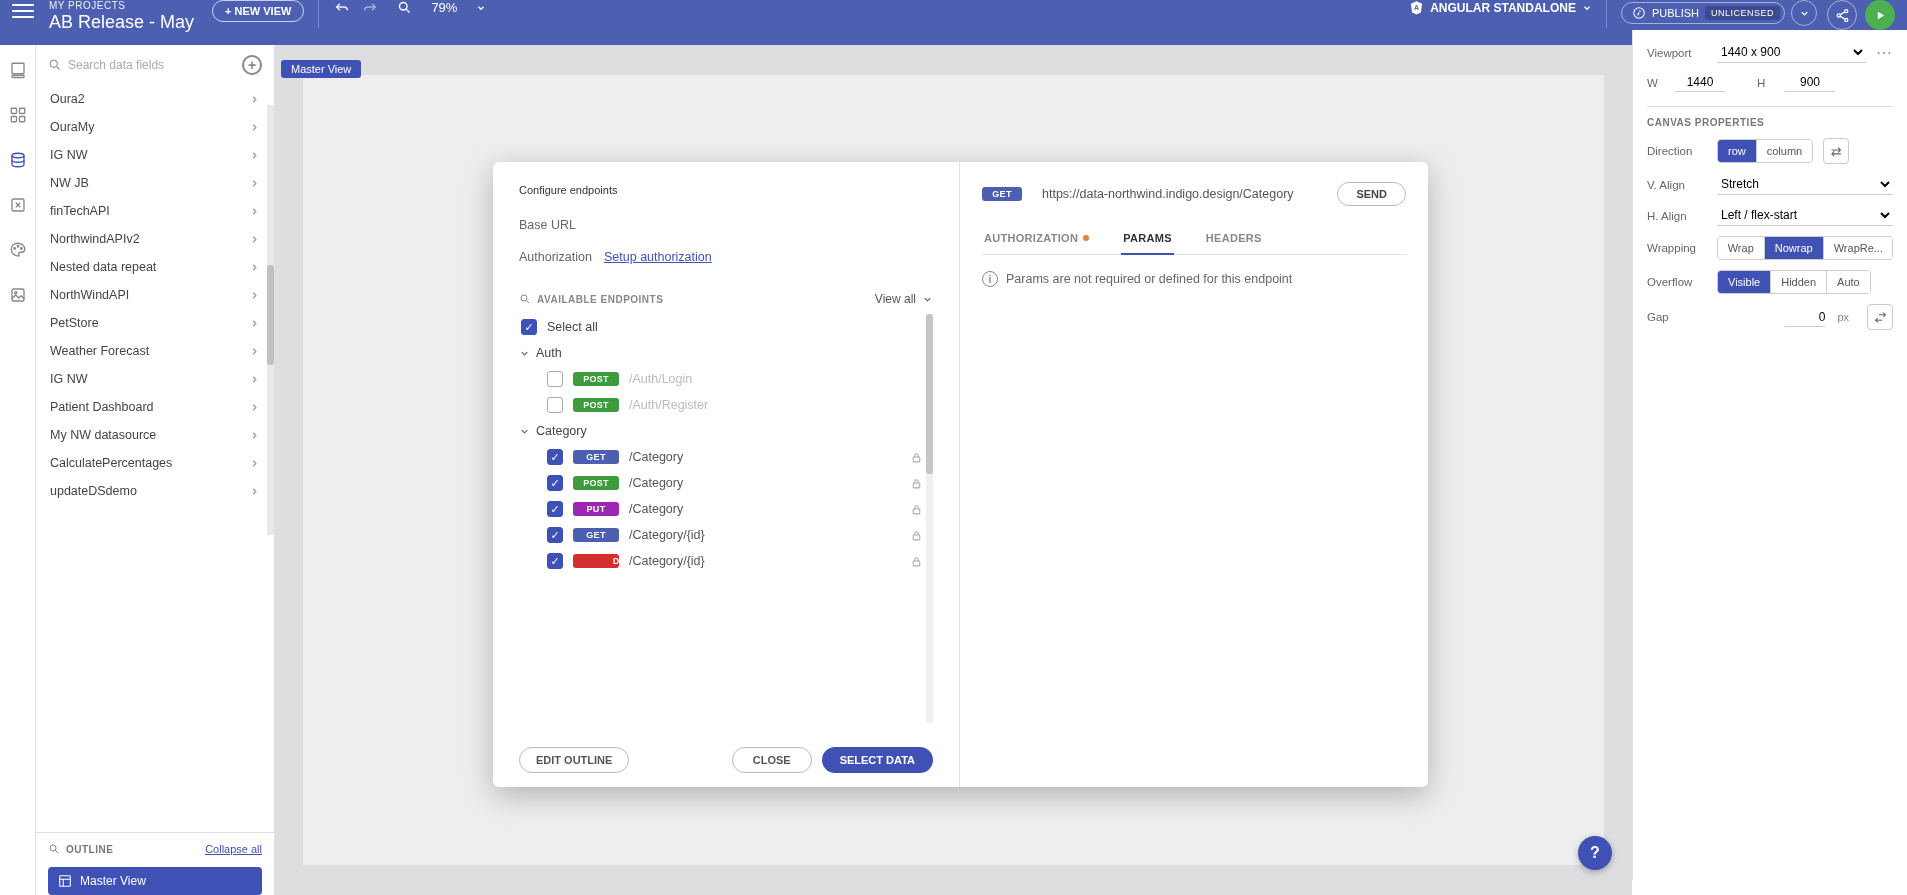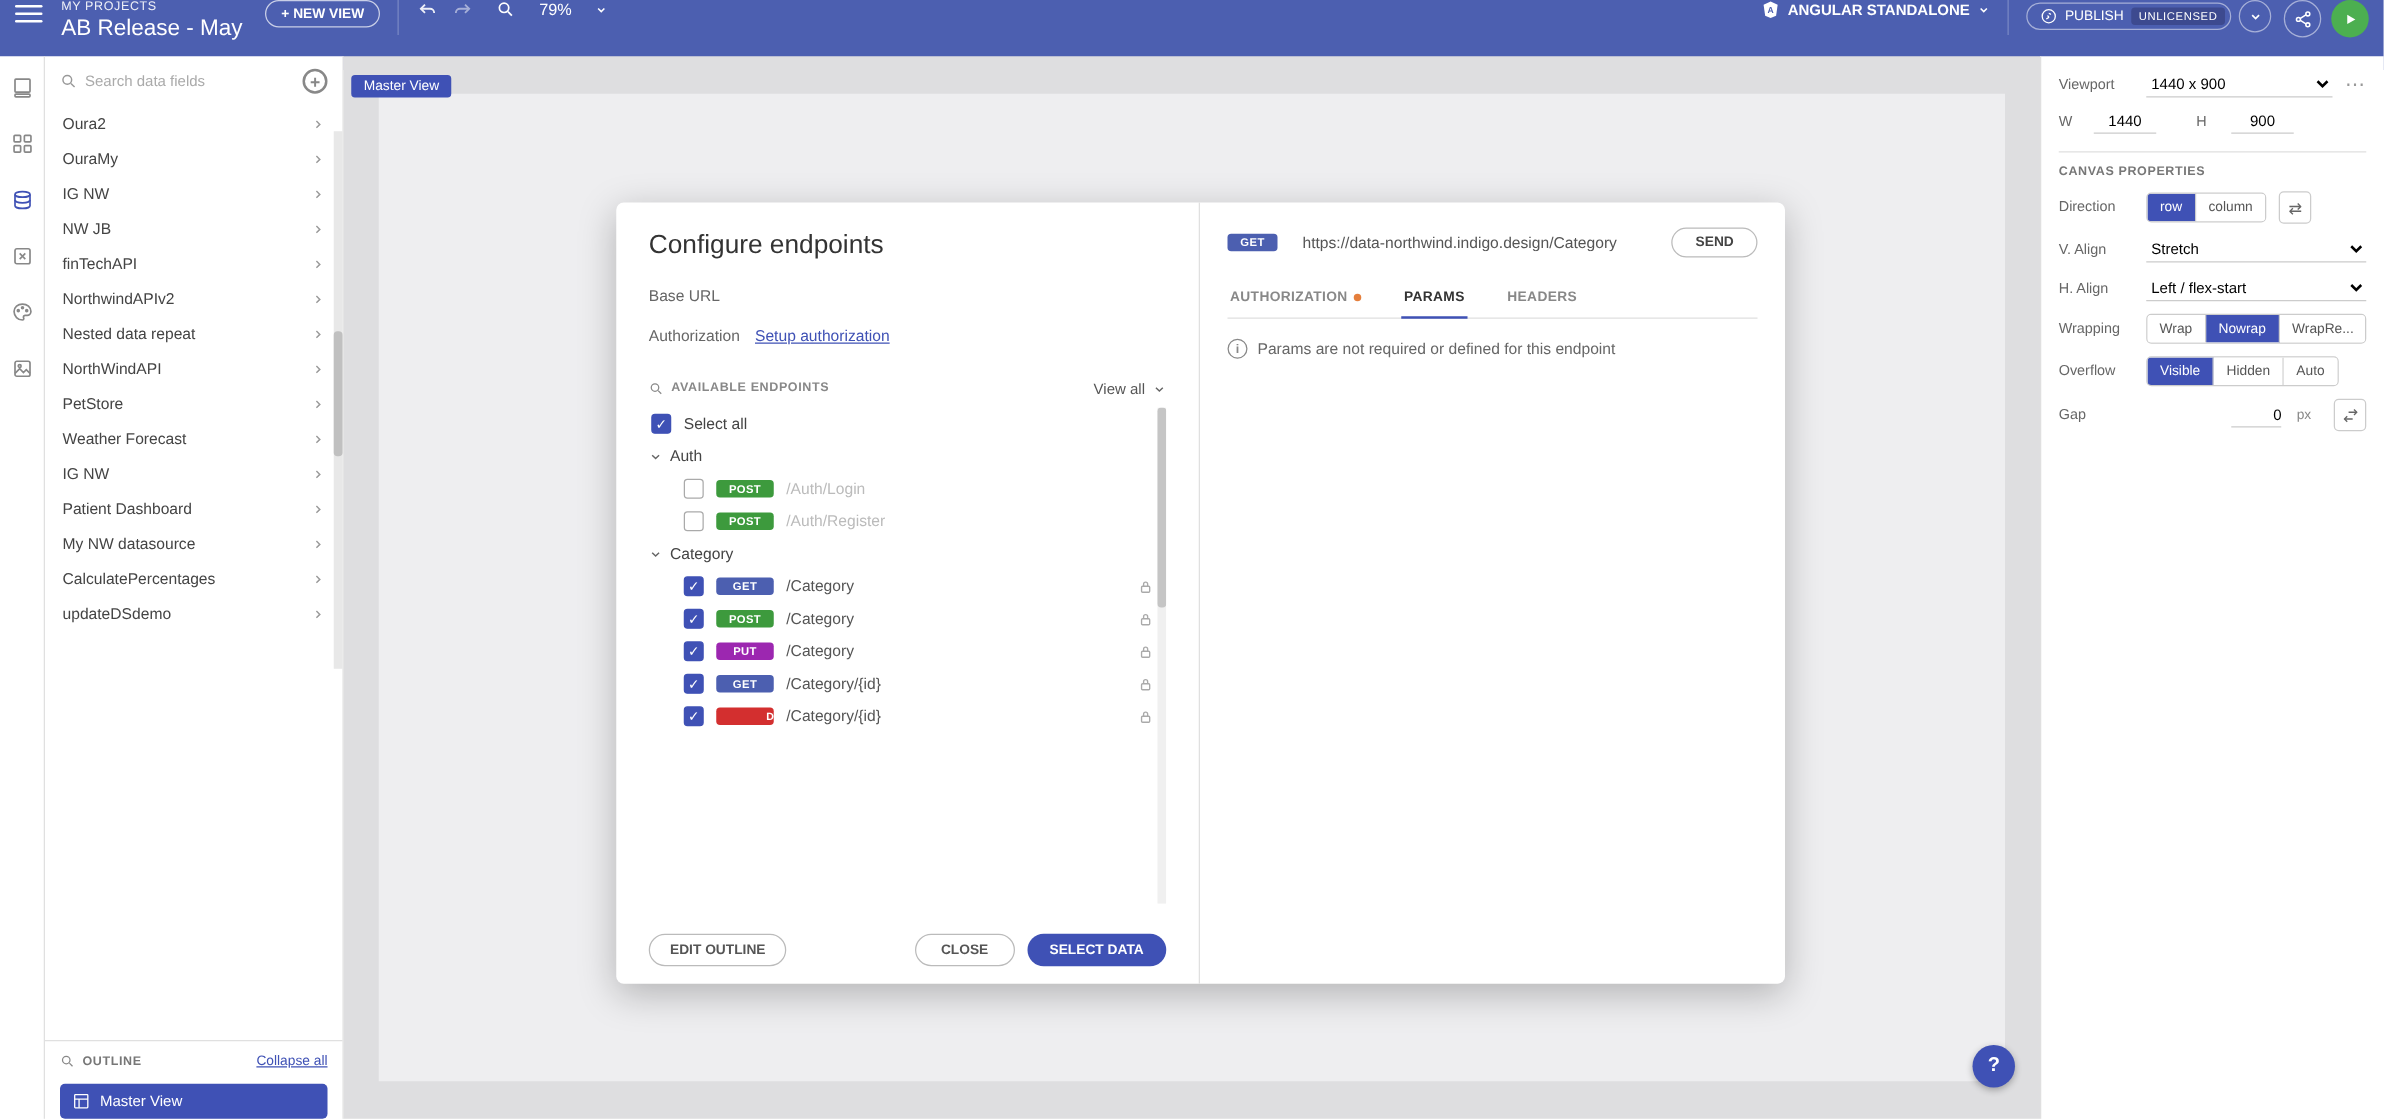--- a/index.html
+++ b/index.html
@@ -62,43 +62,43 @@
   .collapse-link { color:var(--blue-primary); font-size:11px; text-decoration:underline; cursor:pointer; font-weight:400; letter-spacing:0;}
   .master-row { margin:12px 0 0; background:var(--blue-primary); color:#fff; border-radius:4px; padding:7px 10px; display:flex; align-items:center; gap:8px; font-size:12px; cursor:pointer;}
 
   
   .canvas-area { position:absolute; top:45px; left:275px; right:275px; bottom:0; background:#dedee0; overflow:hidden;}
   .canvas-bg { position:absolute; inset:30px 28px; background:#eeeef0;}
   .master-tag { position:absolute; top:15px; left:6px; background:var(--blue-primary); color:#fff; font-size:11px; padding:3px 10px; border-radius:3px;}
   .help-fab { position:absolute; right:20px; bottom:25px; width:34px; height:34px; border-radius:50%; background:var(--blue-primary); color:#fff; display:flex; align-items:center; justify-content:center; font-weight:bold; font-size:16px; cursor:pointer; box-shadow:0 2px 6px rgba(0,0,0,0.3);}
 
   
-  .right-panel { position:absolute; top:45px; right:0; width:275px; height:850px; background:#fff; border-left:1px solid var(--border-light); padding:12px 14px; font-size:12px; color:#555;}
+  .right-panel { position:absolute; top:30px; right:0; width:275px; height:850px; background:#fff; border-left:1px solid var(--border-light); padding:12px 14px; font-size:12px; color:#555;}
   .rp-row { display:flex; align-items:center; margin-bottom:10px; gap:10px;}
   .rp-label { width:60px; font-size:11.5px; color:#666;}
   .rp-sect-title { font-size:10px; font-weight:600; letter-spacing:0.5px; color:#777; margin:14px 0 10px; border-top:1px solid var(--border-light); padding-top:10px;}
   .rp-input { border:none; border-bottom:1px solid #ccc; text-align:center; width:50px; font-size:12px; padding:2px 0; outline:none;}
   .rp-select { flex:1; border:none; border-bottom:1px solid #ccc; font-size:12px; padding:2px 0; outline:none; background:transparent; cursor:pointer;}
   .toggle-group { display:flex; border:1px solid #ccc; border-radius:4px; overflow:hidden;}
   .toggle-btn { padding:5px 10px; font-size:11px; cursor:pointer; background:#fff; border:none; color:#555; border-right:1px solid #ccc;}
   .toggle-btn:last-child { border-right:none;}
   .toggle-btn.active { background:var(--blue-primary); color:#fff;}
   .swap-btn { width:26px; height:26px; border:1px solid #ccc; border-radius:4px; display:flex; align-items:center; justify-content:center; cursor:pointer; color:#666; font-size:13px;}
   .dots-ic { color:#999; cursor:pointer; font-size:16px; letter-spacing:1px;}
   .modal { position:absolute; top:162px; left:493px; width:935px; height:625px; background:#fff; border-radius:6px; box-shadow:0 8px 30px rgba(0,0,0,0.25); display:flex; pointer-events:auto;}
   .modal-left { width:467px; border-right:1px solid var(--border-light); display:flex; flex-direction:column;}
   .modal-right { flex:1; display:flex; flex-direction:column; padding:20px 22px;}
   .ml-body { flex:1; padding:22px 26px 10px; overflow:hidden; display:flex; flex-direction:column;}
-  .ml-title { font-size:21px; font-weight:500; color:#333; margin-bottom:22px;}
+  .ml-title { font-size:11px; font-weight:500; color:#333; margin-bottom:22px;}
   .ml-field-row { display:flex; align-items:center; margin-bottom:18px; font-size:12.5px;}
   .ml-field-label { width:85px; color:#666;}
   .ml-field-input { flex:1; border:none; border-bottom:1px solid #ccc; font-size:12.5px; padding:3px 0; outline:none; color:#333;}
   .setup-link { color:var(--blue-primary); text-decoration:underline; cursor:pointer; font-size:12.5px;}
   .endpoints-hdr { display:flex; align-items:center; justify-content:space-between; margin-top:10px; margin-bottom:8px;}
-  .endpoints-hdr .left { display:flex; align-items:flex-start; gap:6px; font-size:10px; font-weight:600; letter-spacing:0.5px; color:#888;}
+  .endpoints-hdr .left { display:flex; align-items:center; gap:6px; font-size:10px; font-weight:600; letter-spacing:0.5px; color:#888;}
   .viewall { display:flex; align-items:center; gap:6px; font-size:12px; color:#555; cursor:pointer;}
   .ep-list { flex:1; overflow-y:auto; position:relative; padding-right:10px;}
   .ep-scroll { position:absolute; right:0; top:0; width:7px; height:100%; background:#f0f0f0;}
   .ep-scroll-thumb { position:absolute; right:0; top:0; width:7px; height:160px; background:#c5c5c5; border-radius:3px;}
   .ep-row { display:flex; align-items:center; padding:5px 0; font-size:12.5px;}
   .chk { width:16px; height:16px; border-radius:3px; border:1.5px solid #aaa; margin-right:10px; display:inline-flex; align-items:center; justify-content:center; cursor:pointer; flex-shrink:0;}
   .chk.checked { background:var(--blue-primary); border-color:var(--blue-primary); color:#fff; font-size:11px;}
   .ep-group { padding-left:10px;}
   .ep-group-hdr { display:flex; align-items:center; gap:6px; padding:6px 0; font-size:12.5px; color:#444; cursor:pointer;}
   .ep-item { display:flex; align-items:center; padding:5px 0 5px 28px;}

